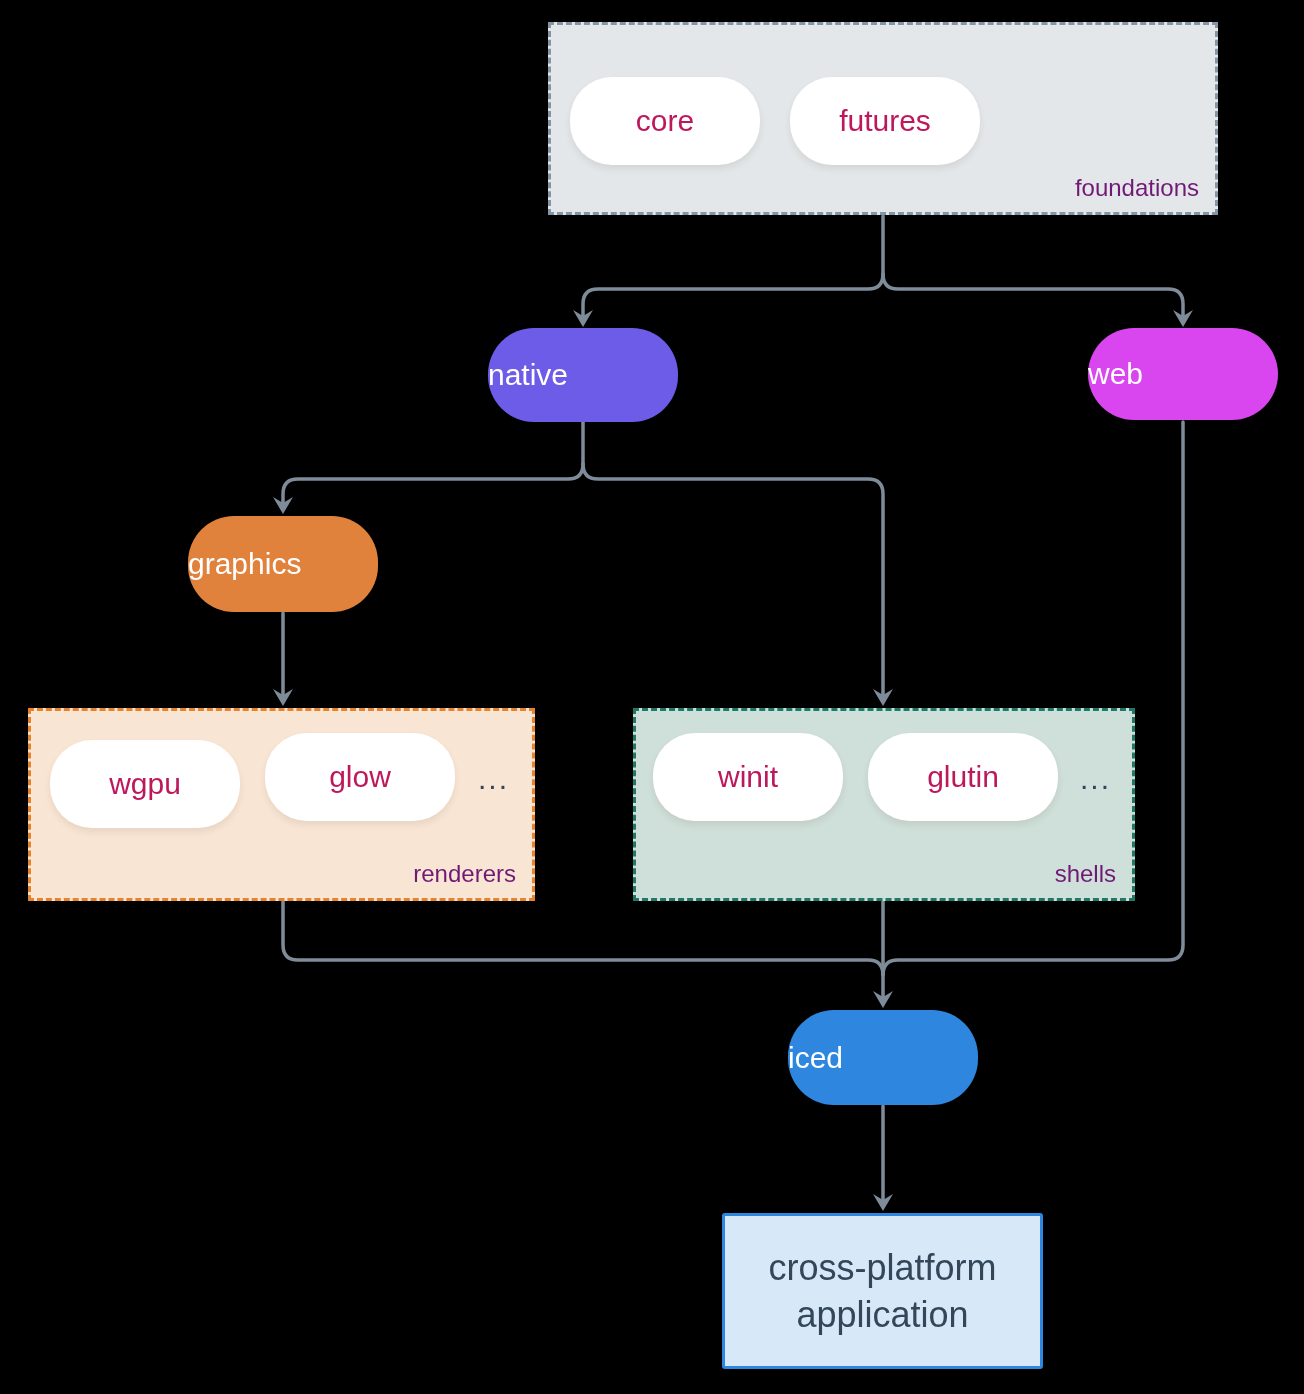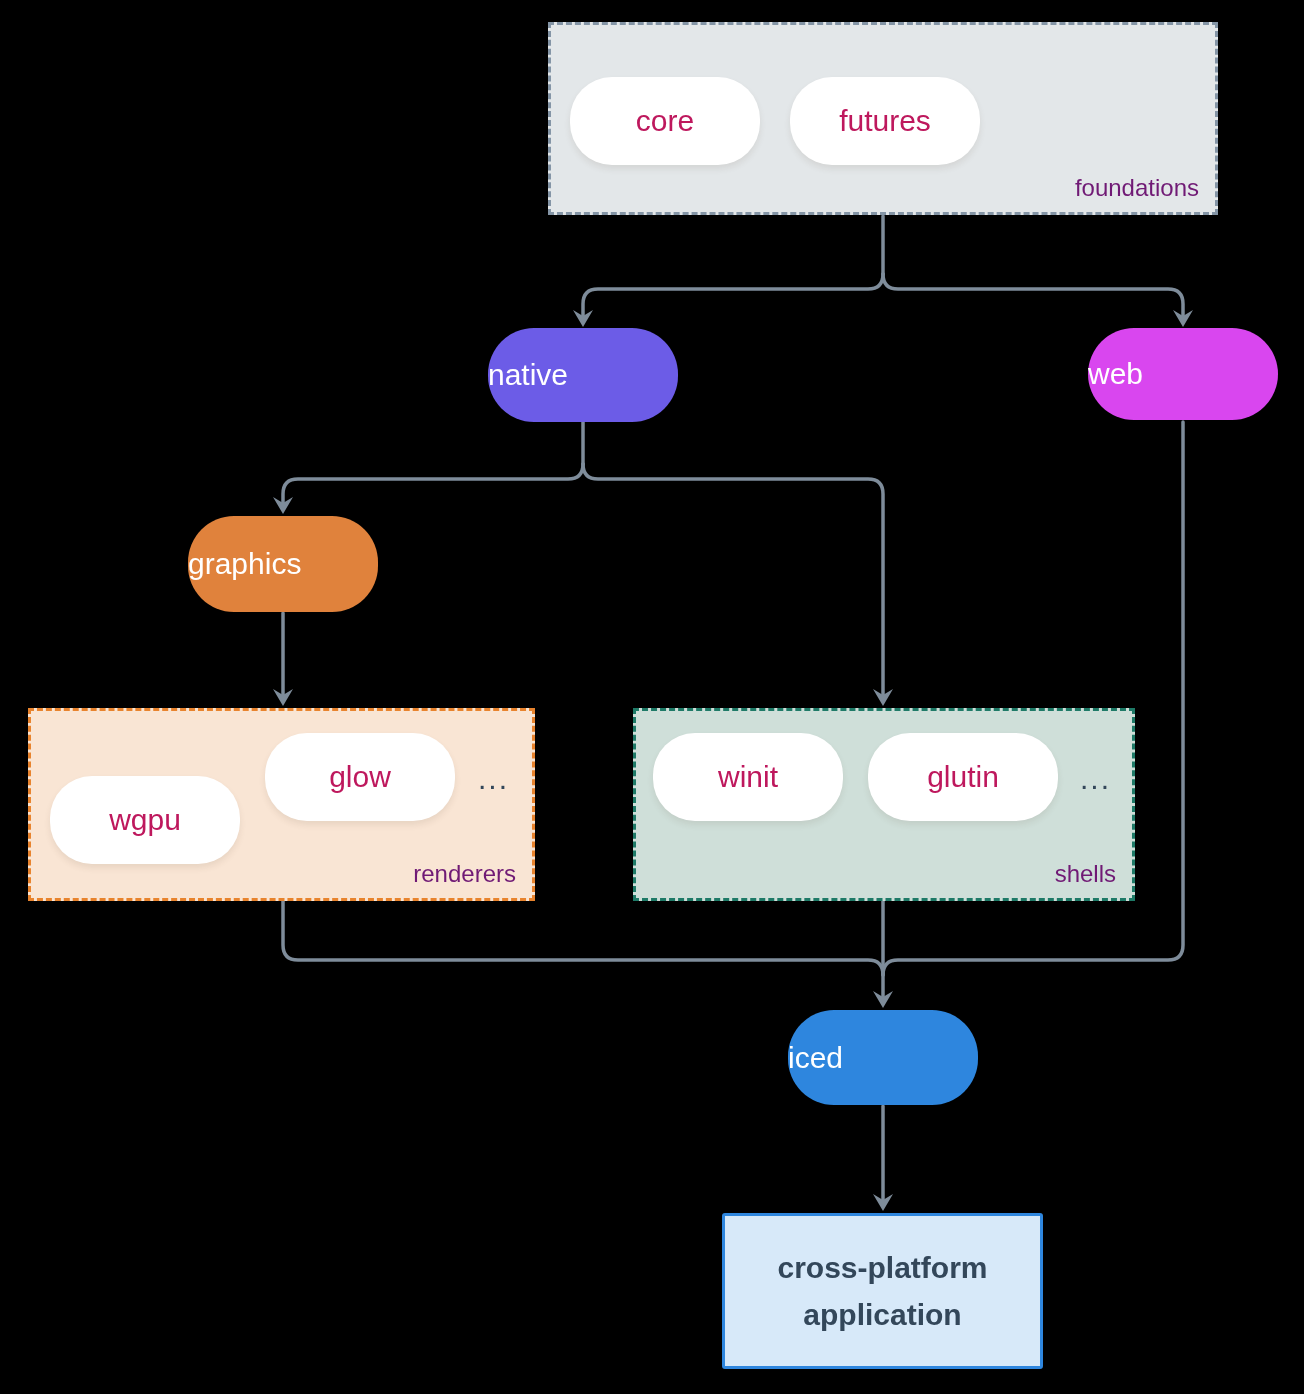--- a/index.html
+++ b/index.html
@@ -51,21 +51,21 @@
 
   .ellipsis{
     position:absolute;
     font-size:30px;color:#33475a;letter-spacing:2px;
   }
   .app-box{
     position:absolute;left:722px;top:1213px;width:321px;height:156px;
     background:#d7e9f9;border:3px solid #2e86de;border-radius:3px;
     box-sizing:border-box;
     display:flex;flex-direction:column;align-items:center;justify-content:center;
-    color:#33475a;font-size:30px;line-height:47px;font-weight:bold;
+    color:#33475a;font-size:36px;line-height:47px;
   }
 </style>
 </head>
 <body>
 
 <div class="canvas">
 
   <svg class="connectors" viewBox="0 0 1304 1394">
 
     <path d="M883 216 L883 274"></path>
@@ -109,21 +109,21 @@
     <span>web</span>
   </div>
 
   <div class="node n-graphics">
     <span>graphics</span>
   </div>
 
   <div class="group g-renderers">
     <span class="group-label">renderers</span>
   </div>
-  <div class="pill white" style="left:50px;top:776px;">
+  <div class="pill white" style="left:50px;top:740px;">
     <span>wgpu</span>
   </div>
   <div class="pill white" style="left:265px;top:733px;">
     <span>glow</span>
   </div>
   <span class="ellipsis" style="left:478px;top:762px;">...</span>
 
   <div class="group g-shells">
     <span class="group-label">shells</span>
   </div>

